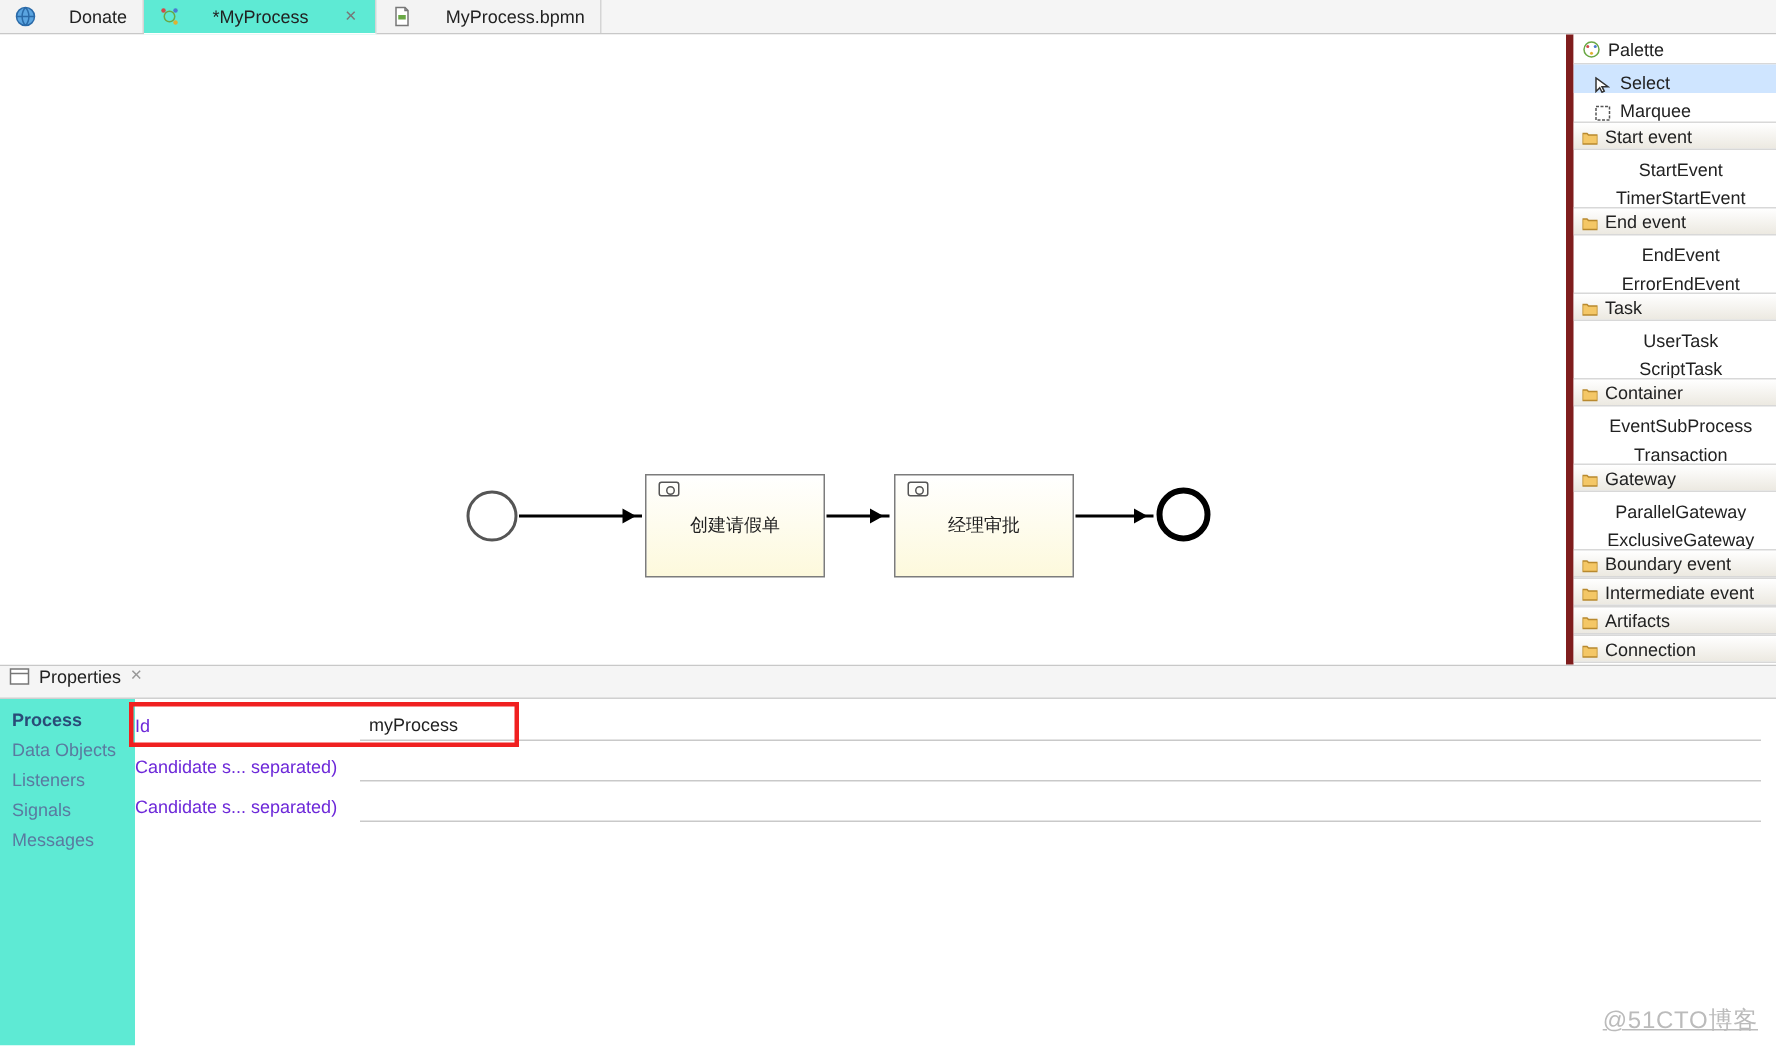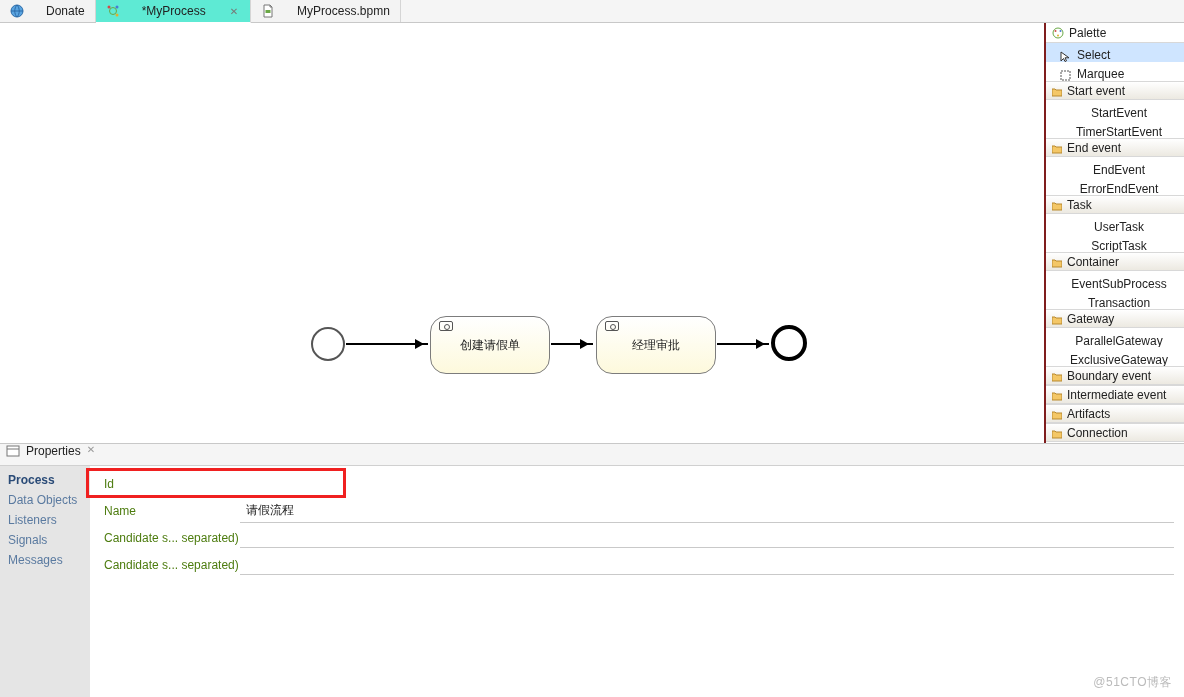--- a/index.html
+++ b/index.html
@@ -8,27 +8,27 @@
 
 .tabbar { height: 23px; display: flex; align-items: stretch; border-bottom: 1px solid #c8c8c8; background: #f5f5f5; }
 .tab { display: flex; align-items: center; gap: 22px; padding: 0 10px; border-right: 1px solid #d5d5d5; background: #f3f3f3; cursor: pointer; }
 .tab.active { background: #5eead4; border-bottom: 1px solid #fff; margin-bottom: -1px; }
 .tab .close { font-size: 10px; color: #777; padding: 0 2px; }
 .ic { width: 14px; height: 14px; display: inline-flex; align-items: center; justify-content: center; }
 
 
 .workarea { display: flex; height: 421px; border-bottom: 1px solid #c8c8c8; }
 .canvas { flex: 1; background: #fff; position: relative; overflow: hidden; }
-.palette { width: 140px; border-left: 2px solid #7f1d1d; background: #fff; overflow: hidden; }
+.palette { width: 140px; border-left: 5px solid #7f1d1d; background: #fff; overflow: hidden; }
 
 
 .node, .evt { position: absolute; }
 .start-evt { left: 311px; top: 304px; width: 34px; height: 34px; border: 2px solid #555; border-radius: 50%; background: #fff; }
 .end-evt   { left: 771px; top: 302px; width: 36px; height: 36px; border: 4px solid #000; border-radius: 50%; background: #fff; }
-.task { width: 120px; height: 58px; border: 1px solid #7c7c7c; border-radius: 16px;
+.task { width: 120px; height: 69px; border: 1px solid #7c7c7c; border-radius: 0;
         background: linear-gradient(#ffffff, #fdf9dc); display: flex; align-items: center; justify-content: center; }
 .task1 { left: 430px; top: 293px; }
 .task2 { left: 596px; top: 293px; }
 .task .miniic { position: absolute; left: 8px; top: 4px; width: 14px; height: 10px; border: 1px solid #555; border-radius: 2px; }
 .task .miniic::after { content: ""; position: absolute; left: 4px; top: 2px; width: 4px; height: 4px; border: 1px solid #555; border-radius: 50%; }
 .arrow { position: absolute; height: 2px; background: #000; }
 .arrow::after { content: ""; position: absolute; right: -1px; top: -4px; border: 5px solid transparent; border-left: 9px solid #000; }
 .a1 { left: 346px; top: 320px; width: 82px; }
 .a2 { left: 551px; top: 320px; width: 42px; }
 .a3 { left: 717px; top: 320px; width: 52px; }
@@ -39,31 +39,31 @@
 .pal-tool { height: 19px; display: flex; align-items: flex-end; gap: 6px; padding: 0 6px 0 14px; }
 .pal-tool.sel { background: #cfe5ff; }
 .pal-cat { height: 19px; display: flex; align-items: center; gap: 5px; padding: 0 6px; background: linear-gradient(#fff,#ece9e1); border-top: 1px solid #d8d8d8; border-bottom: 1px solid #d8d8d8; }
 .pal-item { height: 19px; display: flex; align-items: center; gap: 6px; padding: 0 6px 0 14px; white-space: nowrap; overflow: hidden; flex-direction: column; }
 .fold { width: 10px; height: 10px; display: inline-block; }
 .fold svg { width: 10px; height: 10px; }
 
 
 .propbar { height: 22px; border-bottom: 1px solid #d0d0d0; display: flex; align-items: flex-start; padding: 0 6px; gap: 6px; background: #f5f5f5; }
 .propbody { display: flex; height: 231px; }
-.proptabs { width: 90px; background: #e5e5e5; border-right: none; padding: 4px 2px; }
+.proptabs { width: 90px; background: #5eead4; border-right: none; padding: 4px 2px; }
 .proptab { padding: 3px 6px; color: #5a7aa0; cursor: pointer; }
 .proptab.active { color: #2a4b77; font-weight: bold; }
 .propform { flex: 1; padding: 4px 10px 4px 0; }
 .row { display: flex; align-items: center; min-height: 27px; }
-.row .lbl { width: 150px; padding-left: 14px; color: #4d7c0f; }
+.row .lbl { width: 150px; color: #6d28d9; }
 .row .val { flex: 1; border-bottom: 1px solid #c9c9c9; padding: 3px 6px; min-height: 20px; }
 .row .val.tall { min-height: 70px; }
 .hilite { position: absolute; left: 86px; top: 468px; width: 260px; height: 30px; border: 3px solid #f02020; pointer-events: none; }
 
-.watermark { position: absolute; right: 12px; bottom: 6px; color: #bbb; font-size: 12px; letter-spacing: 0.5px; }
+.watermark { position: absolute; right: 12px; bottom: 6px; color: #bbb; font-size: 16px; letter-spacing: 0.5px; text-decoration: underline; }
 </style>
 </head>
 <body>
 
 <div class="tabbar">
   <div class="tab">
     <span class="ic">
       <svg viewBox="0 0 14 14">
           <circle cx="7" cy="7" r="6" fill="#5aa4e0" stroke="#2a6aa8"></circle>
           <path d="M1 7h12M7 1c3 3 3 9 0 12M7 1c-3 3-3 9 0 12" stroke="#2a6aa8" fill="none"></path>
@@ -280,24 +280,21 @@
   <div class="proptabs">
     <div class="proptab active">Process</div>
     <div class="proptab">Data Objects</div>
     <div class="proptab">Listeners</div>
     <div class="proptab">Signals</div>
     <div class="proptab">Messages</div>
   </div>
   <div class="propform">
     <div class="row">
       <div class="lbl">Id</div>
-    </div>
-    <div class="row">
-      <div class="lbl">Name</div>
-      <div class="val">请假流程</div>
+      <div class="val">myProcess</div>
     </div>
     <div class="row">
       <div class="lbl">Candidate s... separated)</div>
       <div class="val"></div>
     </div>
     <div class="row">
       <div class="lbl">Candidate s... separated)</div>
       <div class="val"></div>
     </div>
   </div>

